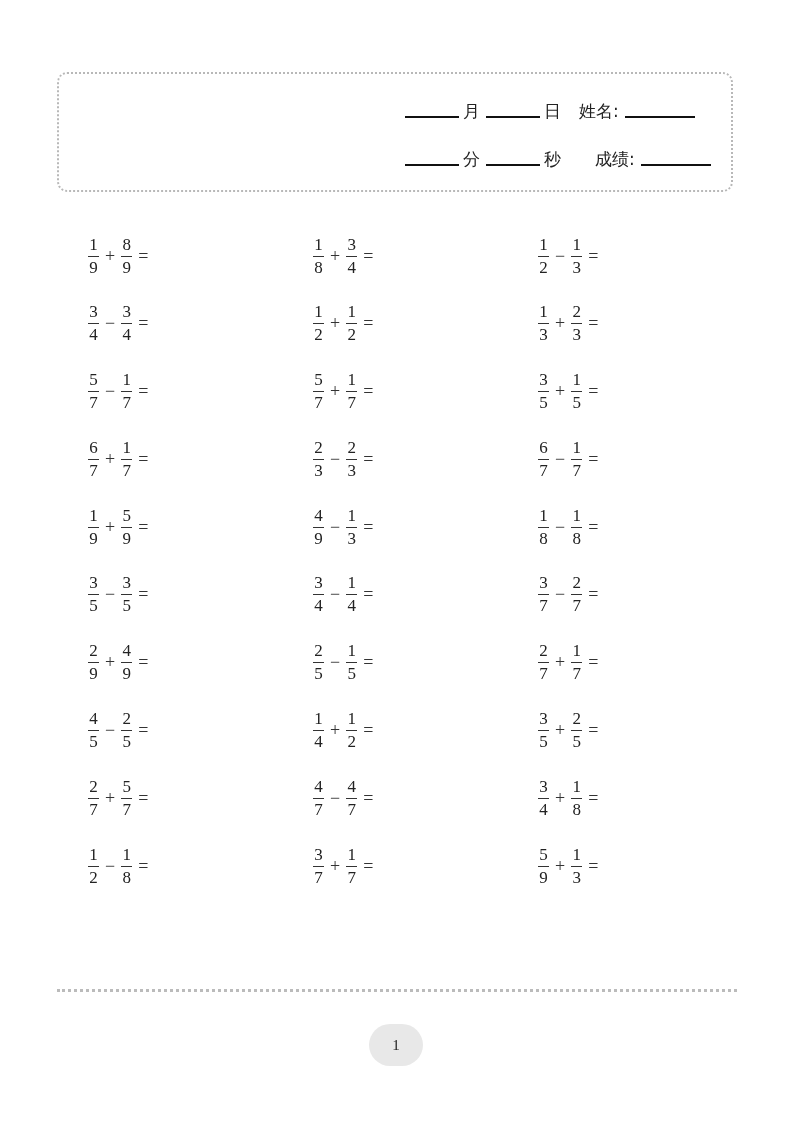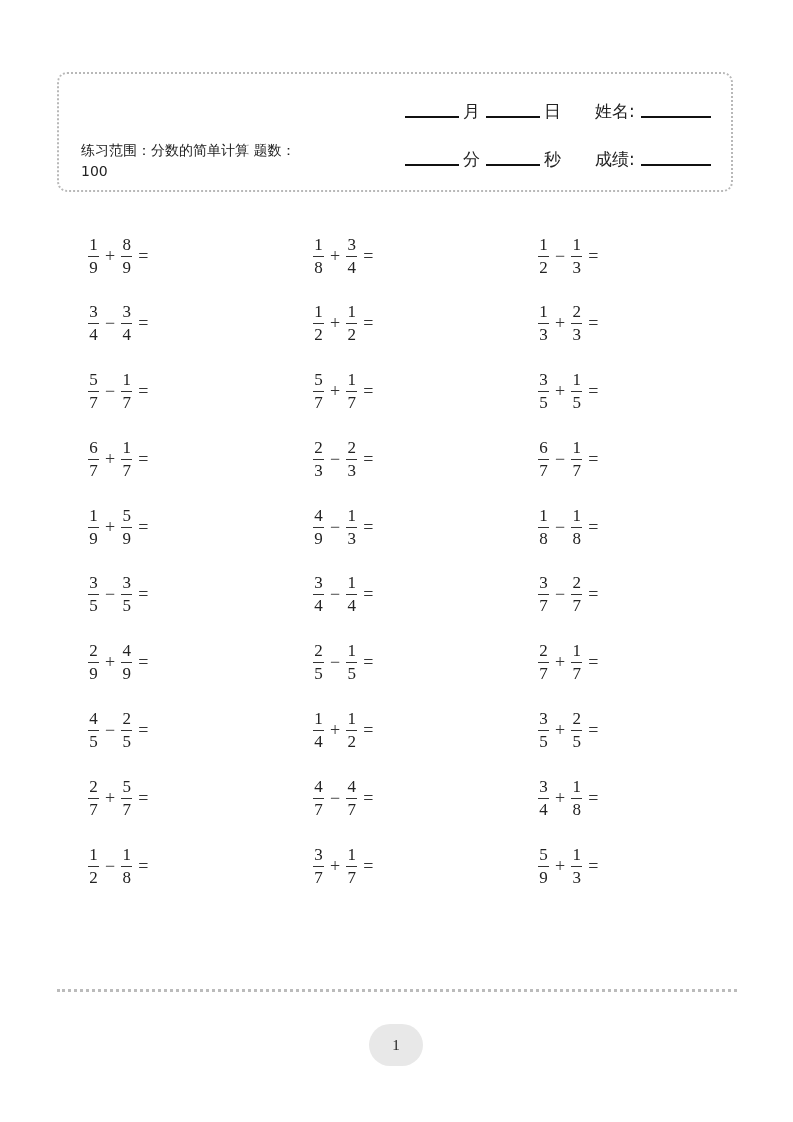--- a/index.html
+++ b/index.html
@@ -37,28 +37,27 @@
     .page-pill {
       position: absolute; left: 369px; top: 1024px; width: 54px; height: 42px;
       background: #e8e8e8; border-radius: 21px; display: flex; align-items: center; justify-content: center;
       font-size: 15px; color: #222;
     }
   </style>
 </head>
 <body>
 
 <div class="header-box">
-  <div class="range-text">练习范围：分数的简单计算  题数：100</div>
 
   <div class="info-row r1">
     <span class="blank short"></span>
     <span class="lbl">月</span>
     <span class="blank short"></span>
     <span class="lbl gap">日</span>
-    <span class="lbl" style="margin-left:16px">姓名:</span>
+    <span class="lbl" style="margin-left:0">姓名:</span>
     <span class="blank long"></span>
   </div>
 
   <div class="info-row r2">
     <span class="blank short"></span>
     <span class="lbl">分</span>
     <span class="blank short"></span>
     <span class="lbl gap">秒</span>
     <span class="lbl" style="margin-left:16px">成绩:</span>
     <span class="blank long"></span>

